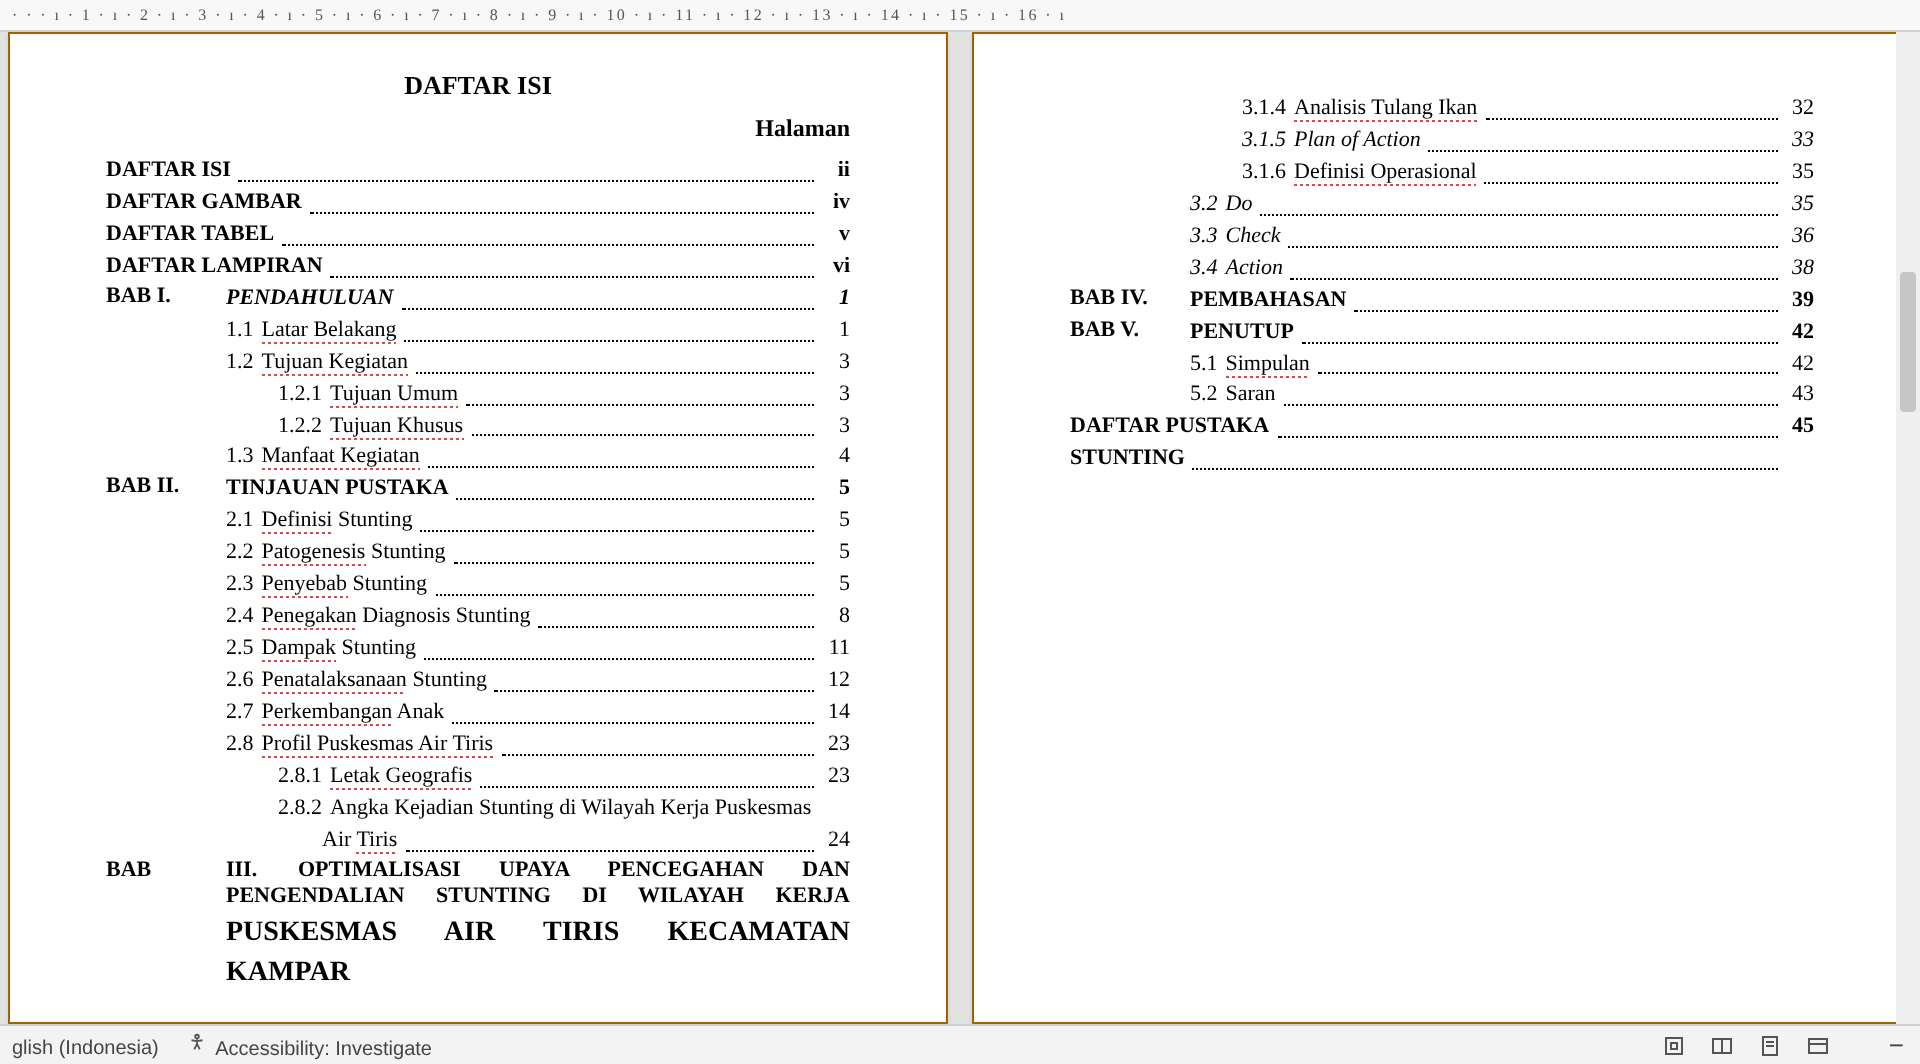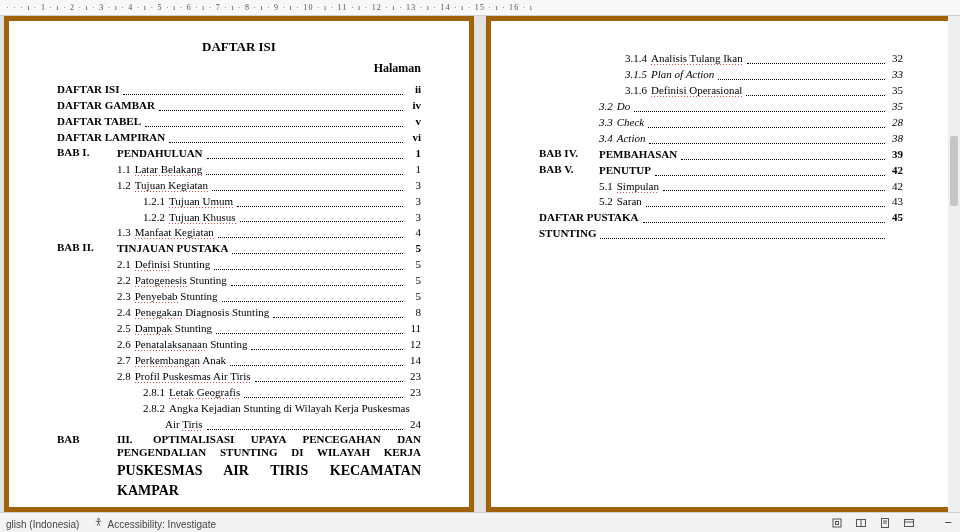--- a/index.html
+++ b/index.html
@@ -38,21 +38,21 @@
     position: absolute;
     top: 16px; bottom: 20px; left: 0; right: 0;
     background: #e2e2e2;
     overflow: hidden;
     display: flex;
     gap: 12px;
     padding: 0 4px;
   }
   .page {
     background: #fff;
-    border: 5px solid #a16207;
+    border: 1px solid #a16207;
     flex: 1;
     padding: 18px 48px 6px 48px;
     overflow: hidden;
     position: relative;
     box-shadow: 0 1px 2px rgba(0,0,0,0.1);
   }
   .page.right { padding-top: 30px; }
   .title {
     text-align: center;
     font-weight: bold;
@@ -161,21 +161,21 @@
           <span class="dots"></span>
           <span class="pg">v</span>
         </div>
         <div class="toc-line bold">
           <span class="txt">DAFTAR LAMPIRAN</span>
           <span class="dots"></span>
           <span class="pg">vi</span>
         </div>
         <div class="bab">
           <span class="bablbl">BAB I.</span>
-          <div class="toc-line bold" style="flex: 1 1 0%;">
+          <div class="toc-line bold" style="flex: 1 1 0%; font-style: italic;">
             <span class="txt bold">PENDAHULUAN</span>
             <span class="dots"></span>
             <span class="pg bold">1</span>
           </div>
         </div>
         <div class="toc-line ind1">
           <span class="num">1.1</span>
           <span class="txt"><span class="squig">Latar Belakang</span></span>
           <span class="dots"></span>
           <span class="pg">1</span>
@@ -314,21 +314,21 @@
         <div class="toc-line ind1 italic">
           <span class="num">3.2</span>
           <span class="txt">Do</span>
           <span class="dots"></span>
           <span class="pg">35</span>
         </div>
         <div class="toc-line ind1 italic">
           <span class="num">3.3</span>
           <span class="txt">Check</span>
           <span class="dots"></span>
-          <span class="pg">28</span>
+          <span class="pg">36</span>
         </div>
         <div class="toc-line ind1 italic">
           <span class="num">3.4</span>
           <span class="txt">Action</span>
           <span class="dots"></span>
           <span class="pg">38</span>
         </div>
         <div class="bab">
           <span class="bablbl">BAB IV.</span>
           <div class="toc-line bold" style="flex: 1 1 0%;">

